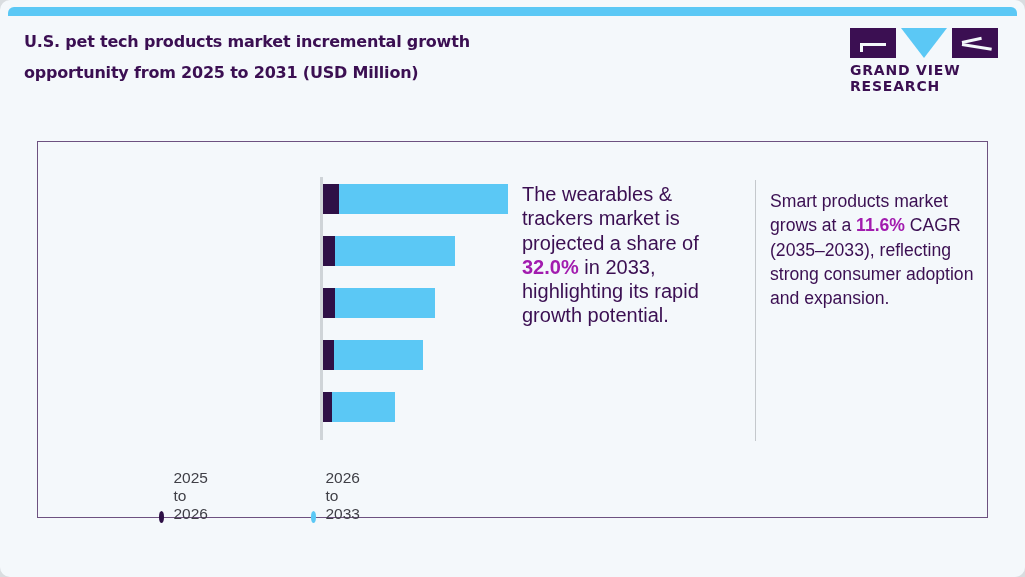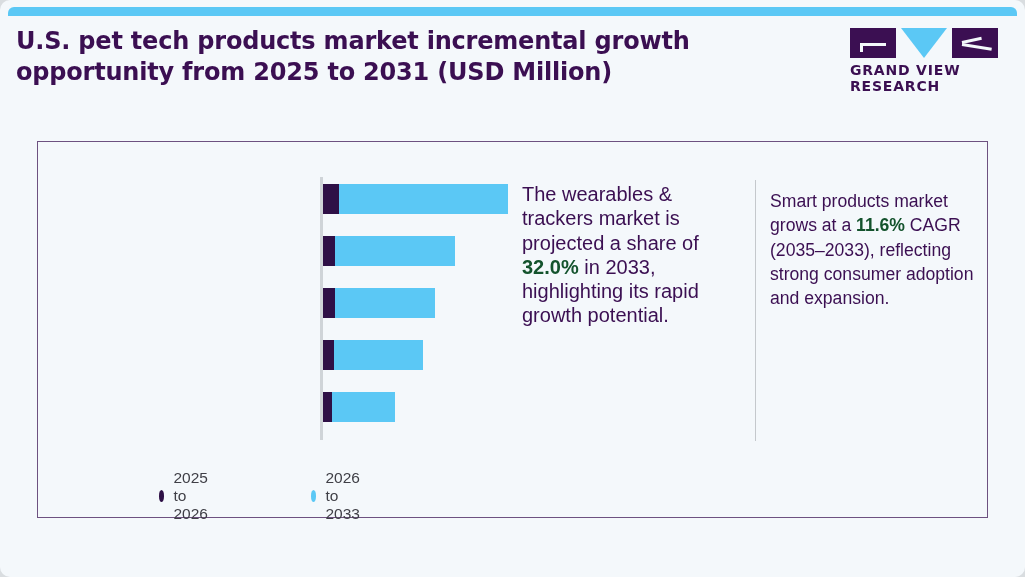--- a/index.html
+++ b/index.html
@@ -18,25 +18,25 @@
     box-sizing:border-box;
   }
   
   #top-accent{
     position:absolute;left:8px;top:7px;width:1009px;height:9px;
     background:#5bc8f5;
     border-radius:6px 6px 0 0;
   }
   
   #header-title{
-    position:absolute;left:16px;top:26px;width:700px;
+    position:absolute;left:24px;top:26px;width:700px;
     color:#3b0f52;
     font-family:"DejaVu Sans","Liberation Sans",sans-serif;
     font-weight:bold;
-    font-size:24px;
+    font-size:16px;
     line-height:31px;
     letter-spacing:-0.2px;
   }
   #header-title .l2{display:block;}
   
   #logo{
     position:absolute;right:27px;top:28px;width:148px;height:48px;
   }
   #logo-marks{position:relative;width:148px;height:30px;}
   .logo-block{
@@ -95,42 +95,42 @@
   .seg{
     position:absolute;top:0;height:30px;
   }
   .seg-dark{background:#2e1046;left:285px;}
   .seg-light{background:#5bc8f5;}
   
   #legend{
     position:absolute;left:121px;top:327px;height:22px;
   }
   .legend-item{
-    position:absolute;top:0;display:flex;align-items:center;
+    position:absolute;top:0;display:flex;align-items:flex-end;
   }
   .legend-dot{
     width:12px;height:12px;border-radius:50%;margin-right:9px;
   }
   .legend-label{
     color:#3f3f46;font-size:15.5px;
   }
   
   #insight-1{
     position:absolute;left:484px;top:40px;width:196px;
     color:#3b0f52;
     font-size:20px;
     line-height:24.3px;
   }
   #insight-2{
     position:absolute;left:732px;top:47px;width:206px;
     color:#3b0f52;
     font-size:17.6px;
     line-height:24.3px;
   }
-  .hl{color:#14532d;font-weight:bold;}
+  .hl{color:#a21caf;font-weight:bold;}
   #panel-divider{
     position:absolute;left:717px;top:38px;width:1px;height:261px;
     background:#c4c8cc;
   }
 </style>
 </head>
 <body>
 
 <div id="page">
 

